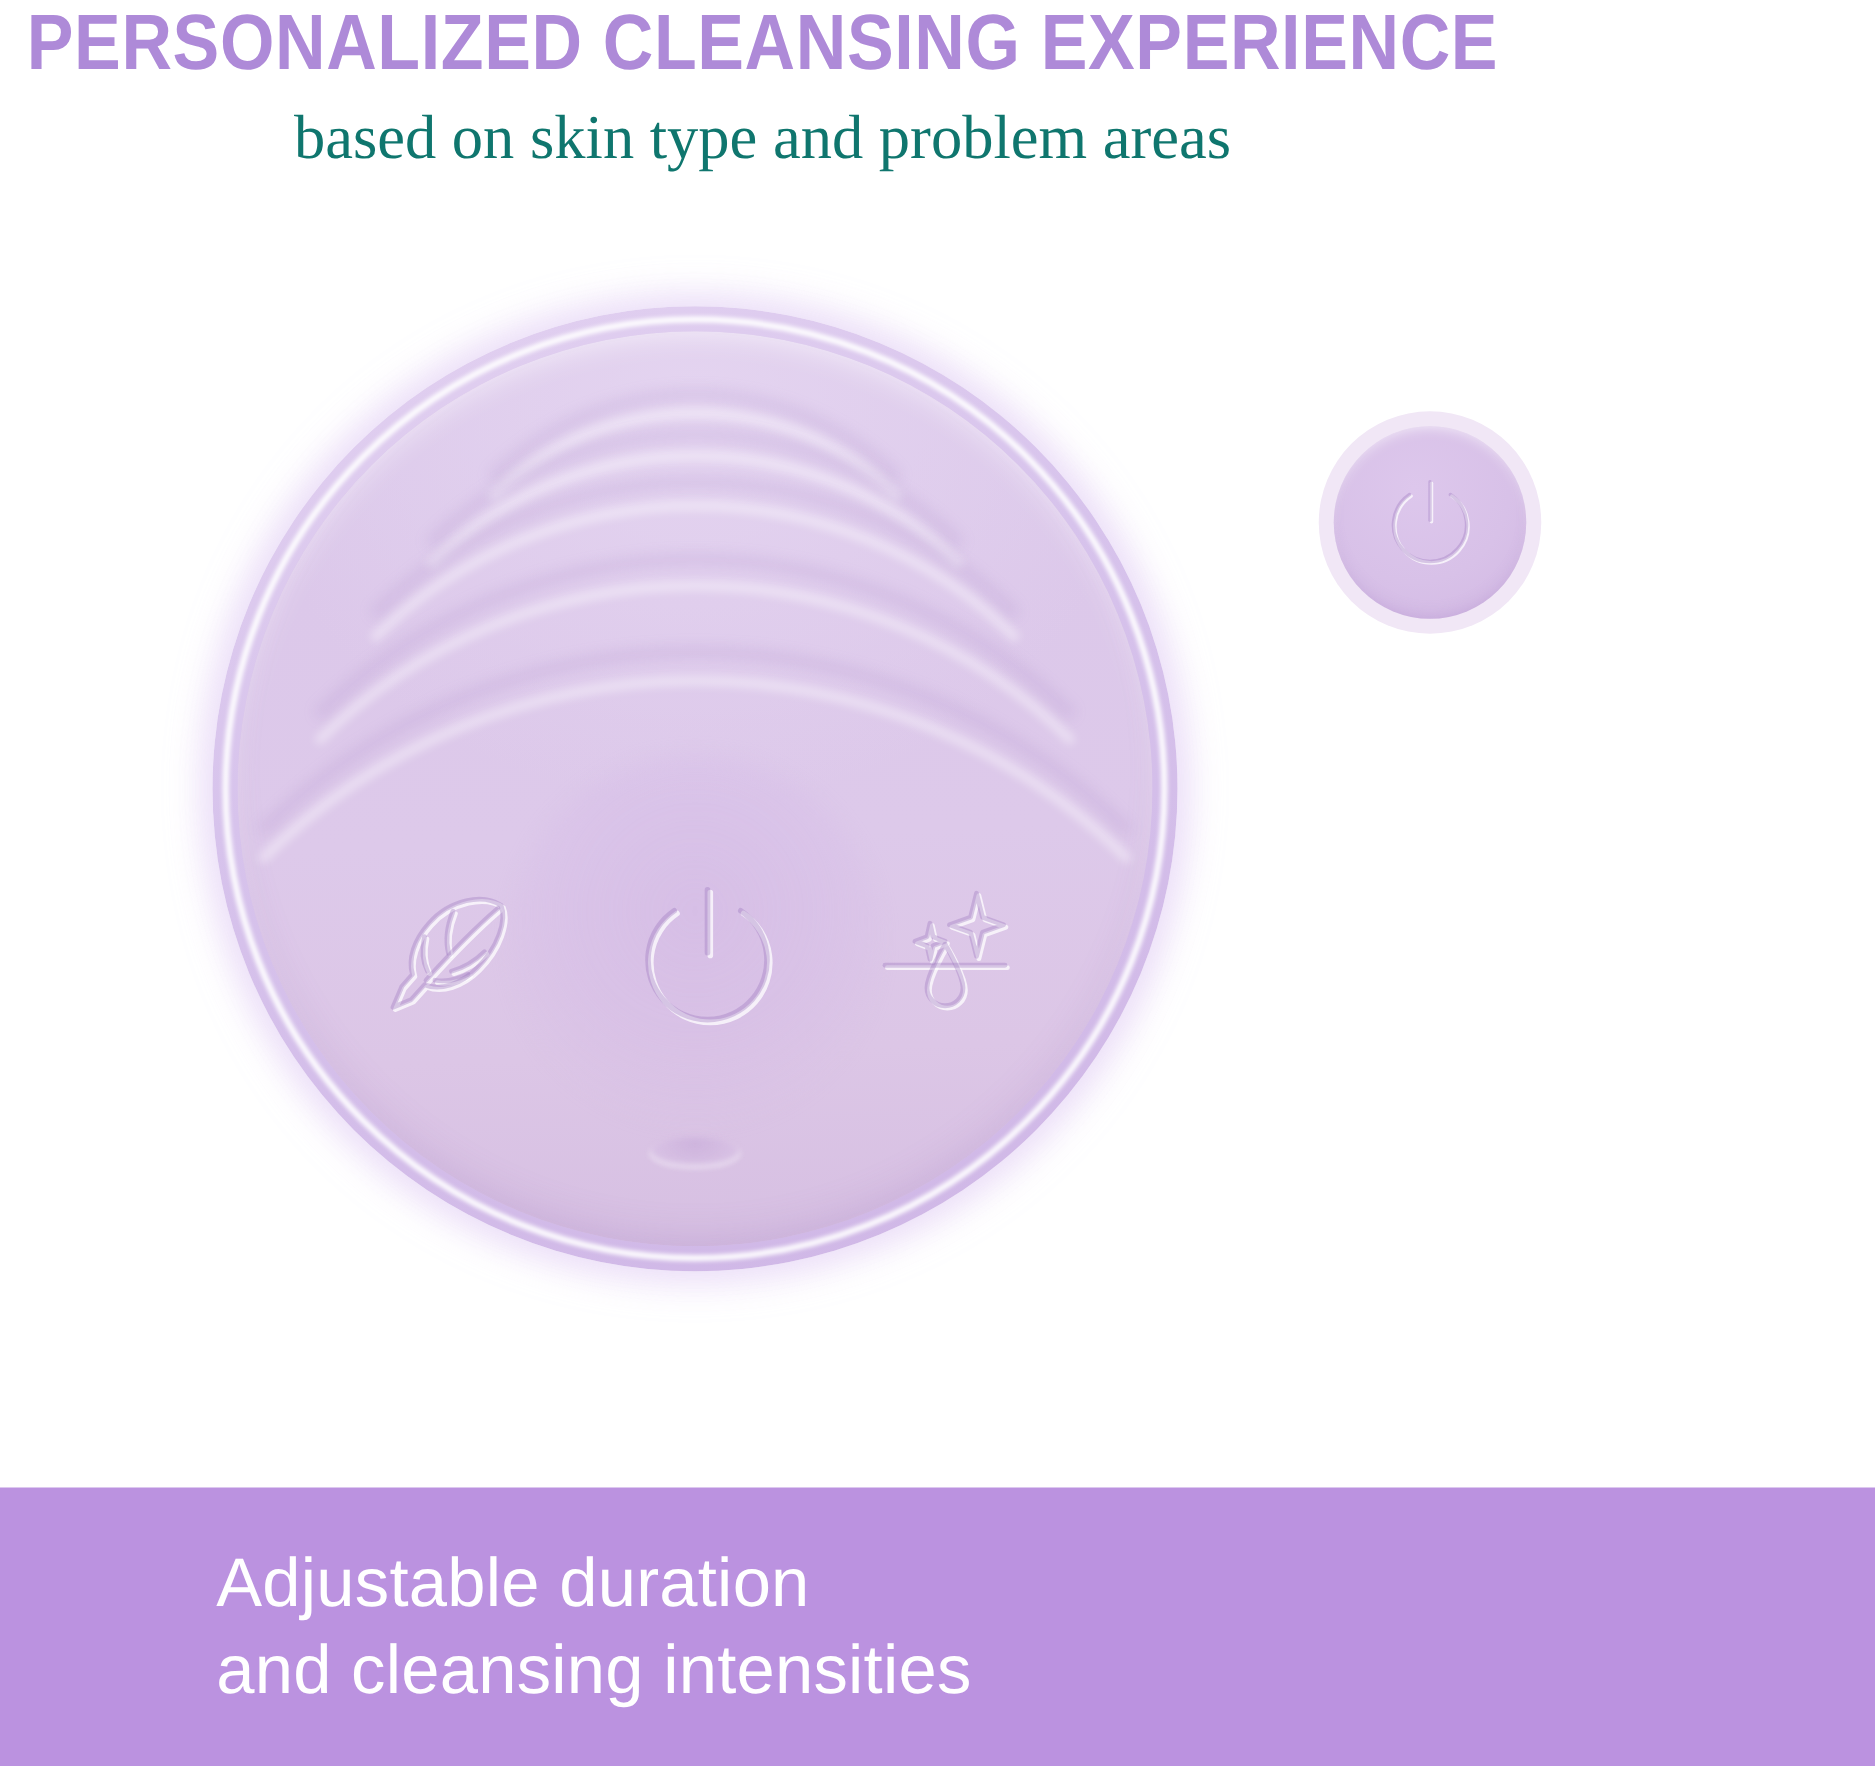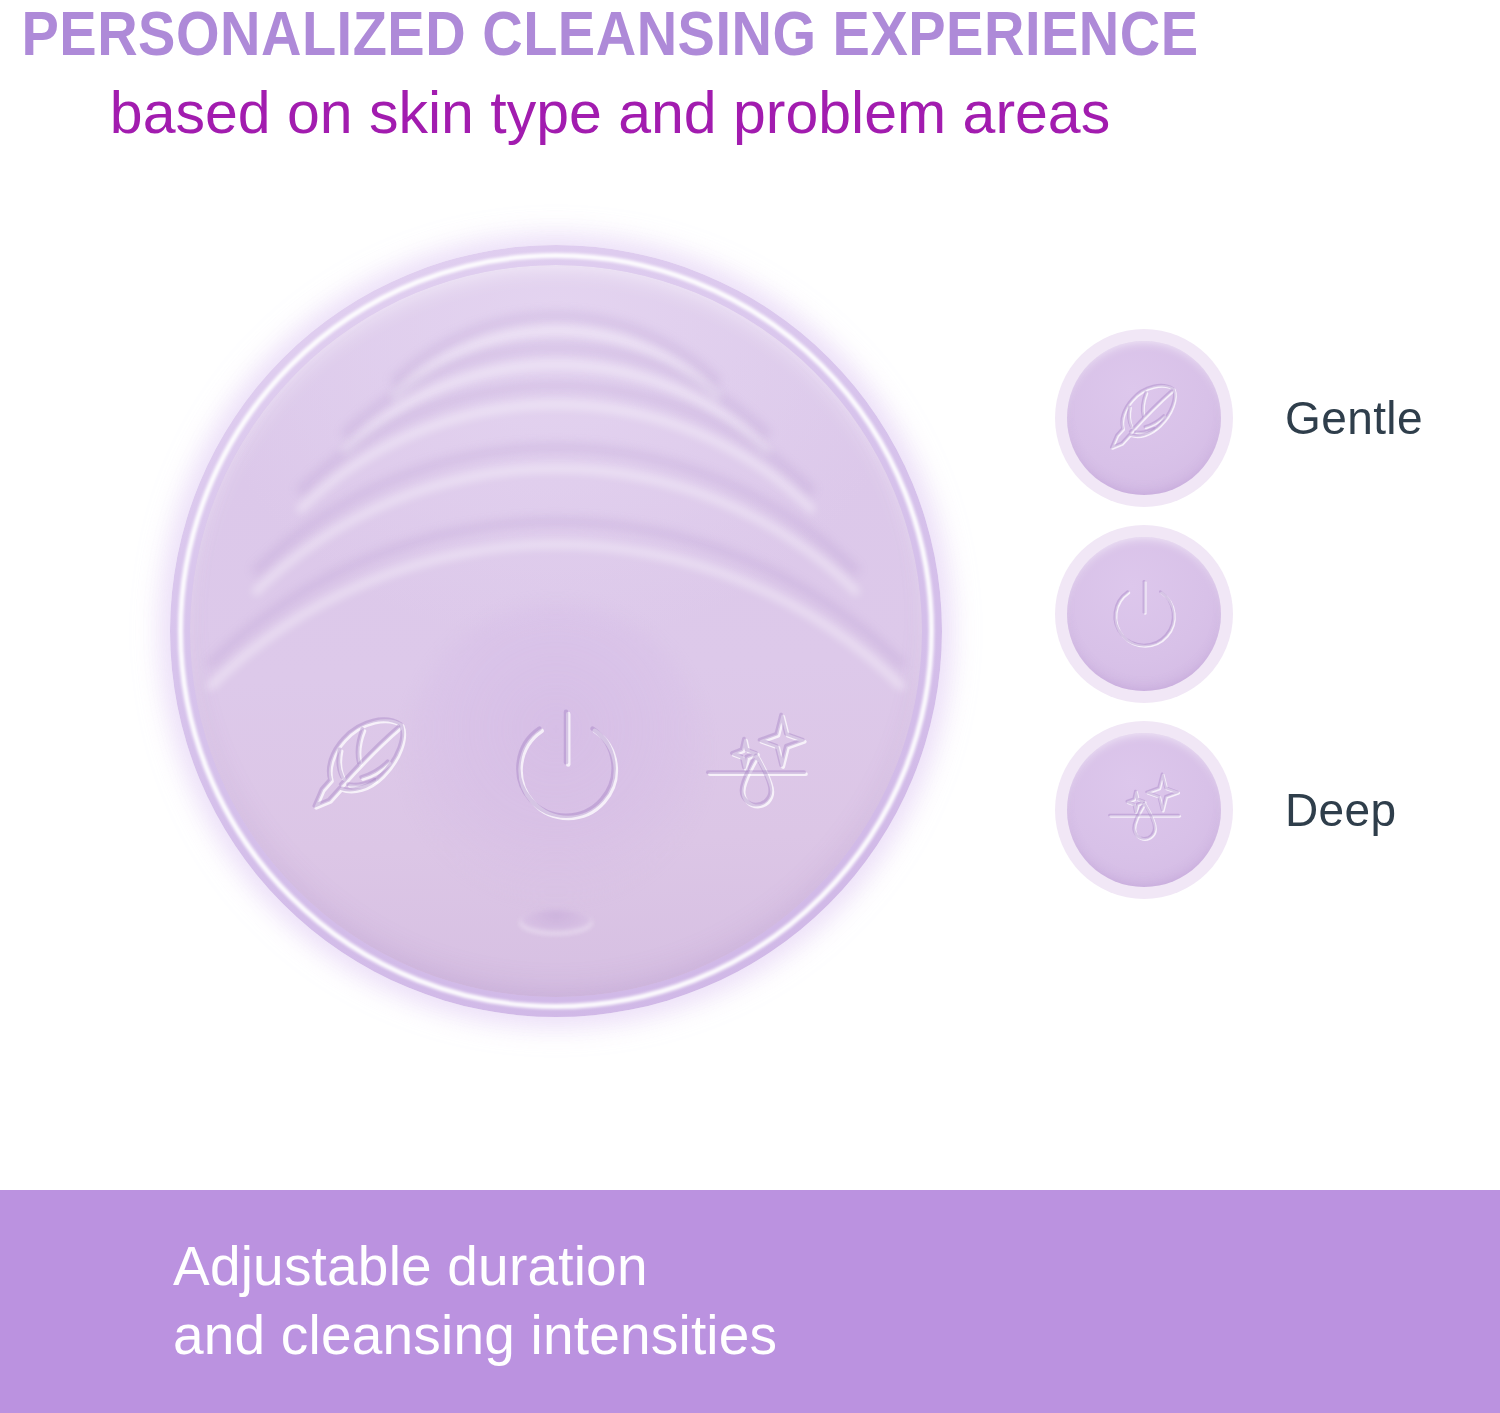--- a/index.html
+++ b/index.html
@@ -31,24 +31,24 @@
     letter-spacing: 0.5px;
     color: #AE8AD8;
     line-height: 1.0;
     margin: 0;
     padding-top: 2px;
     white-space: nowrap;
     transform: scaleY(1.12);
     transform-origin: top center;
   }
   #headline-subtitle {
-    font-family: Liberation Sans, sans-serif;
+    font-family: Liberation Serif, serif;
     font-weight: 400;
-    font-size: 59px;
-    color: #a21caf;
+    font-size: 50px;
+    color: #0f766e;
     line-height: 1.0;
     margin: 0;
     padding-top: 26px;
     white-space: nowrap;
   }
 
   
   #device-stage {
     position: absolute;
     left: 0;
@@ -341,80 +341,36 @@
       </svg>
     </div>
 
     <div id="device-notch"></div>
 
   </div>
 </div>
 
 <div id="mode-list">
 
-  <div class="mode-row">
-    <div class="mode-chip">
-      <div class="mode-chip-inner"></div>
-      <svg viewBox="0 0 100 100">
-        <g transform="translate(1.4,1.4)">
-          <path class="emboss-light" d="M84 16 C72 8 50 12 36 28 C26 39 22 52 25 62 L18 70 L12 84 L24 79 L33 69 C43 73 57 69 68 58 C82 44 88 26 84 16 Z"></path>
-          <path class="emboss-light" d="M82 18 C68 30 52 46 34 66"></path>
-          <path class="emboss-light" d="M52 20 C48 30 47 40 49 48"></path>
-          <path class="emboss-light" d="M33 37 C31 46 32 54 35 60"></path>
-          <path class="emboss-light" d="M62 62 C54 66 46 67 40 66"></path>
-          <path class="emboss-light" d="M73 47 C66 54 58 58 51 60"></path>
-        </g>
-        <g>
-          <path class="emboss-dark" d="M84 16 C72 8 50 12 36 28 C26 39 22 52 25 62 L18 70 L12 84 L24 79 L33 69 C43 73 57 69 68 58 C82 44 88 26 84 16 Z"></path>
-          <path class="emboss-dark" d="M82 18 C68 30 52 46 34 66"></path>
-          <path class="emboss-dark" d="M52 20 C48 30 47 40 49 48"></path>
-          <path class="emboss-dark" d="M33 37 C31 46 32 54 35 60"></path>
-          <path class="emboss-dark" d="M62 62 C54 66 46 67 40 66"></path>
-          <path class="emboss-dark" d="M73 47 C66 54 58 58 51 60"></path>
-        </g>
-      </svg>
-    </div>
-    <div class="mode-label">Gentle</div>
-  </div>
 
   <div class="mode-row">
     <div class="mode-chip">
       <div class="mode-chip-inner"></div>
       <svg viewBox="0 0 100 100">
         <g transform="translate(1.4,1.4)">
           <path class="emboss-light" d="M31 24 A34 34 0 1 0 69 24"></path>
           <path class="emboss-light" d="M50 12 L50 48"></path>
         </g>
         <g>
           <path class="emboss-dark" d="M31 24 A34 34 0 1 0 69 24"></path>
           <path class="emboss-dark" d="M50 12 L50 48"></path>
         </g>
       </svg>
     </div>
   </div>
 
-  <div class="mode-row">
-    <div class="mode-chip">
-      <div class="mode-chip-inner"></div>
-      <svg viewBox="0 0 100 100">
-        <g transform="translate(1.4,1.4)">
-          <path class="emboss-light" d="M10 56 L90 56"></path>
-          <path class="emboss-light" d="M50 42 C50 42 38 62 38 71 A12 12 0 0 0 62 71 C62 62 50 42 50 42 Z"></path>
-          <path class="emboss-light" d="M71 8 L75 24 L89 29 L75 34 L71 50 L67 34 L53 29 L67 24 Z"></path>
-          <path class="emboss-light" d="M40 28 L42 37 L50 40 L42 43 L40 52 L38 43 L30 40 L38 37 Z"></path>
-        </g>
-        <g>
-          <path class="emboss-dark" d="M10 56 L90 56"></path>
-          <path class="emboss-dark" d="M50 42 C50 42 38 62 38 71 A12 12 0 0 0 62 71 C62 62 50 42 50 42 Z"></path>
-          <path class="emboss-dark" d="M71 8 L75 24 L89 29 L75 34 L71 50 L67 34 L53 29 L67 24 Z"></path>
-          <path class="emboss-dark" d="M40 28 L42 37 L50 40 L42 43 L40 52 L38 43 L30 40 L38 37 Z"></path>
-        </g>
-      </svg>
-    </div>
-    <div class="mode-label">Deep</div>
-  </div>
 
 </div>
 
 <div id="bottom-banner">
   <div id="banner-text">Adjustable duration
 and cleansing intensities</div>
 </div>
 
 </body></html>

